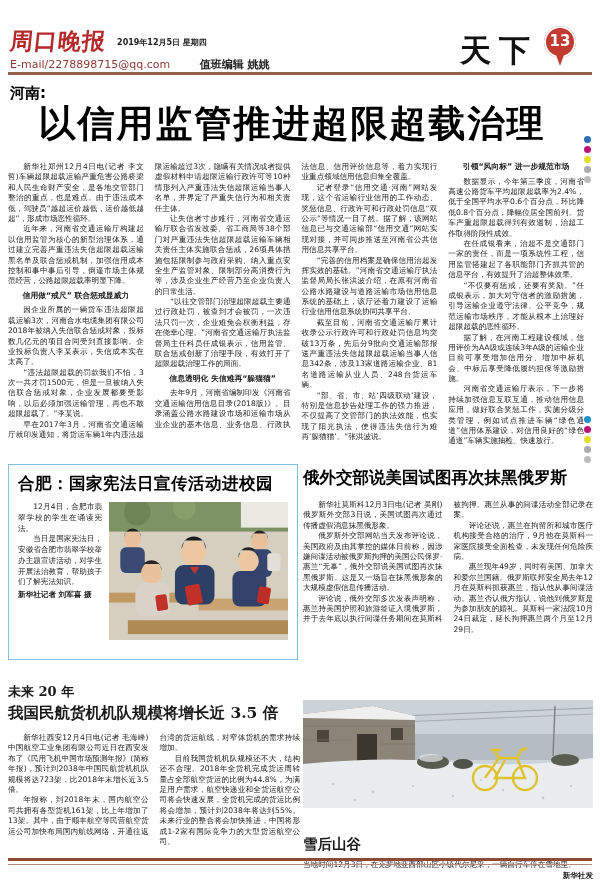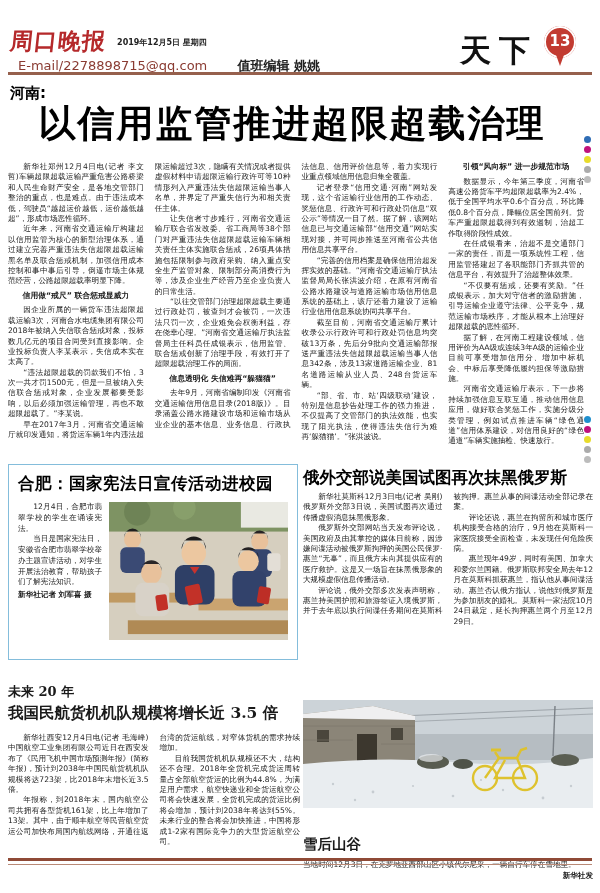--- a/index.html
+++ b/index.html
@@ -3,21 +3,21 @@
 <meta charset="utf-8">
 <style>
   html,body{margin:0;padding:0;background:#ffffff;}
   #page{position:relative;width:600px;height:893px;background:#ffffff;overflow:hidden;
         font-family:"DejaVu Sans","Liberation Sans",sans-serif;color:#1a1a1a;}
   
   .masthead{position:absolute;left:10px;top:26px;}
   .paper-name{display:inline-block;color:#b5292b;font-weight:bold;font-size:23px;
               font-family:"DejaVu Serif","Liberation Serif",serif;transform:skewX(-6deg);letter-spacing:1px;}
   .paper-date{display:inline-block;font-size:8px;color:#222;margin-left:6px;vertical-align:4px;font-weight:bold;}
-  .mast-line2{position:absolute;left:18px;top:57px;font-size:13px;color:#8a3b32;}
+  .mast-line2{position:absolute;left:10px;top:57px;font-size:11px;color:#8a3b32;}
   .mast-line2 .editor{color:#222;font-weight:bold;margin-left:26px;}
   .section-title{position:absolute;right:62px;top:30px;font-size:31px;font-weight:900;
                  font-family:"DejaVu Serif","Liberation Serif",serif;letter-spacing:8px;color:#111;}
   .pin{position:absolute;right:24px;top:26px;width:32px;height:32px;background:#c23b31;border-radius:50%;
        box-shadow:0 0 0 2px #fff inset;margin-left:19px;}
   .pin:after{content:"";position:absolute;left:11px;top:26px;width:10px;height:14px;background:#c23b31;
              clip-path:polygon(0 0,100% 0,50% 100%);}
   .pin .num{position:absolute;width:100%;text-align:center;top:6px;color:#fff;font-size:15px;font-weight:bold;}
   .header-rule{position:absolute;left:8px;top:72px;width:584px;height:0;border-top:3px solid #96604d;}
   
@@ -37,21 +37,21 @@
   .hefei-title{font-size:16.5px;font-weight:900;color:#000;letter-spacing:0.5px;
                font-family:"DejaVu Serif","Liberation Serif",serif;}
   .hefei-body{display:flex;gap:7px;margin-top:7px;}
   .hefei-text{width:84px;flex:0 0 84px;}
   .hefei-text p{font-size:7.6px;line-height:1.42;text-align:justify;text-indent:2em;margin:0;}
   .hefei-text .byline{text-indent:0;font-weight:bold;margin-top:2px;}
   .hefei-photo{flex:1;height:138px;overflow:hidden;}
   
   .russia{position:absolute;left:303px;top:467px;width:290px;}
   .russia-title{font-size:16.5px;font-weight:900;color:#000;font-family:"DejaVu Serif","Liberation Serif",serif;}
-  .russia-cols{margin-top:3px;column-count:2;column-gap:11px;height:196px;overflow:hidden;}
+  .russia-cols{margin-top:11px;column-count:2;column-gap:11px;height:196px;overflow:hidden;}
   
   .snow-photo{position:absolute;left:303px;top:700px;width:290px;height:108px;overflow:hidden;}
   .snow-cap{position:absolute;left:303px;top:813px;width:290px;}
   .snow-cap-title{font-size:14.5px;font-weight:900;font-family:"DejaVu Serif","Liberation Serif",serif;margin-top:22px;}
   .snow-cap-text{margin-top:5px;font-size:7.6px;line-height:1.45;text-align:justify;}
   .snow-cap-text .lead{text-indent:2em;display:inline;}
   .snow-credit{float:right;font-weight:bold;padding-left:13px;}
   
   .cargo{position:absolute;left:8px;top:683px;width:292px;}
   .cargo-kicker{font-size:13px;font-weight:900;font-family:"DejaVu Serif","Liberation Serif",serif;}
@@ -173,21 +173,21 @@
           <rect x="50" y="94" width="12" height="16" rx="2" fill="#c23128" transform="rotate(-8 56 102)"></rect>
         </svg>
       </div>
     </div>
   </div>
 
   <div class="russia">
     <div class="russia-title">俄外交部说美国试图再次抹黑俄罗斯</div>
     <div class="russia-cols art-text">
       <p>新华社莫斯科12月3日电(记者 吴刚)俄罗斯外交部3日说，美国试图再次通过传播虚假消息抹黑俄形象。</p>
-      <p>俄罗斯外交部网站当天发布评论说，美国政府及由其掌控的媒体日前称，因涉嫌间谍活动被俄罗斯拘押的美国公民保罗·惠兰“无辜”，而且俄方未向其提供应有的医疗救护。这是又一场旨在抹黑俄形象的大规模虚假信息传播活动。</p>
+      <p>俄罗斯外交部网站当天发布评论说，美国政府及由其掌控的媒体日前称，因涉嫌间谍活动被俄罗斯拘押的美国公民保罗·惠兰“无辜”，俄外交部说美国试图再次抹黑俄罗斯。这是又一场旨在抹黑俄形象的大规模虚假信息传播活动。</p>
       <p>评论说，俄外交部多次发表声明称，惠兰持美国护照和旅游签证入境俄罗斯，并于去年底以执行间谍任务期间在莫斯科被拘押。惠兰从事的间谍活动全部记录在案。</p>
       <p>评论还说，惠兰在拘留所和城市医疗机构接受合格的治疗，9月他在莫斯科一家医院接受全面检查，未发现任何危险疾病。</p>
       <p>惠兰现年49岁，同时有美国、加拿大和爱尔兰国籍。俄罗斯联邦安全局去年12月在莫斯科抓获惠兰，指认他从事间谍活动。惠兰否认俄方指认，说他到俄罗斯是为参加朋友的婚礼。莫斯科一家法院10月24日裁定，延长拘押惠兰两个月至12月29日。</p>
     </div>
   </div>
 
   <div class="cargo">
     <div class="cargo-kicker">未来 20 年</div>
     <div class="cargo-title">我国民航货机机队规模将增长近 3.5 倍</div>
     <div class="cargo-cols art-text">

